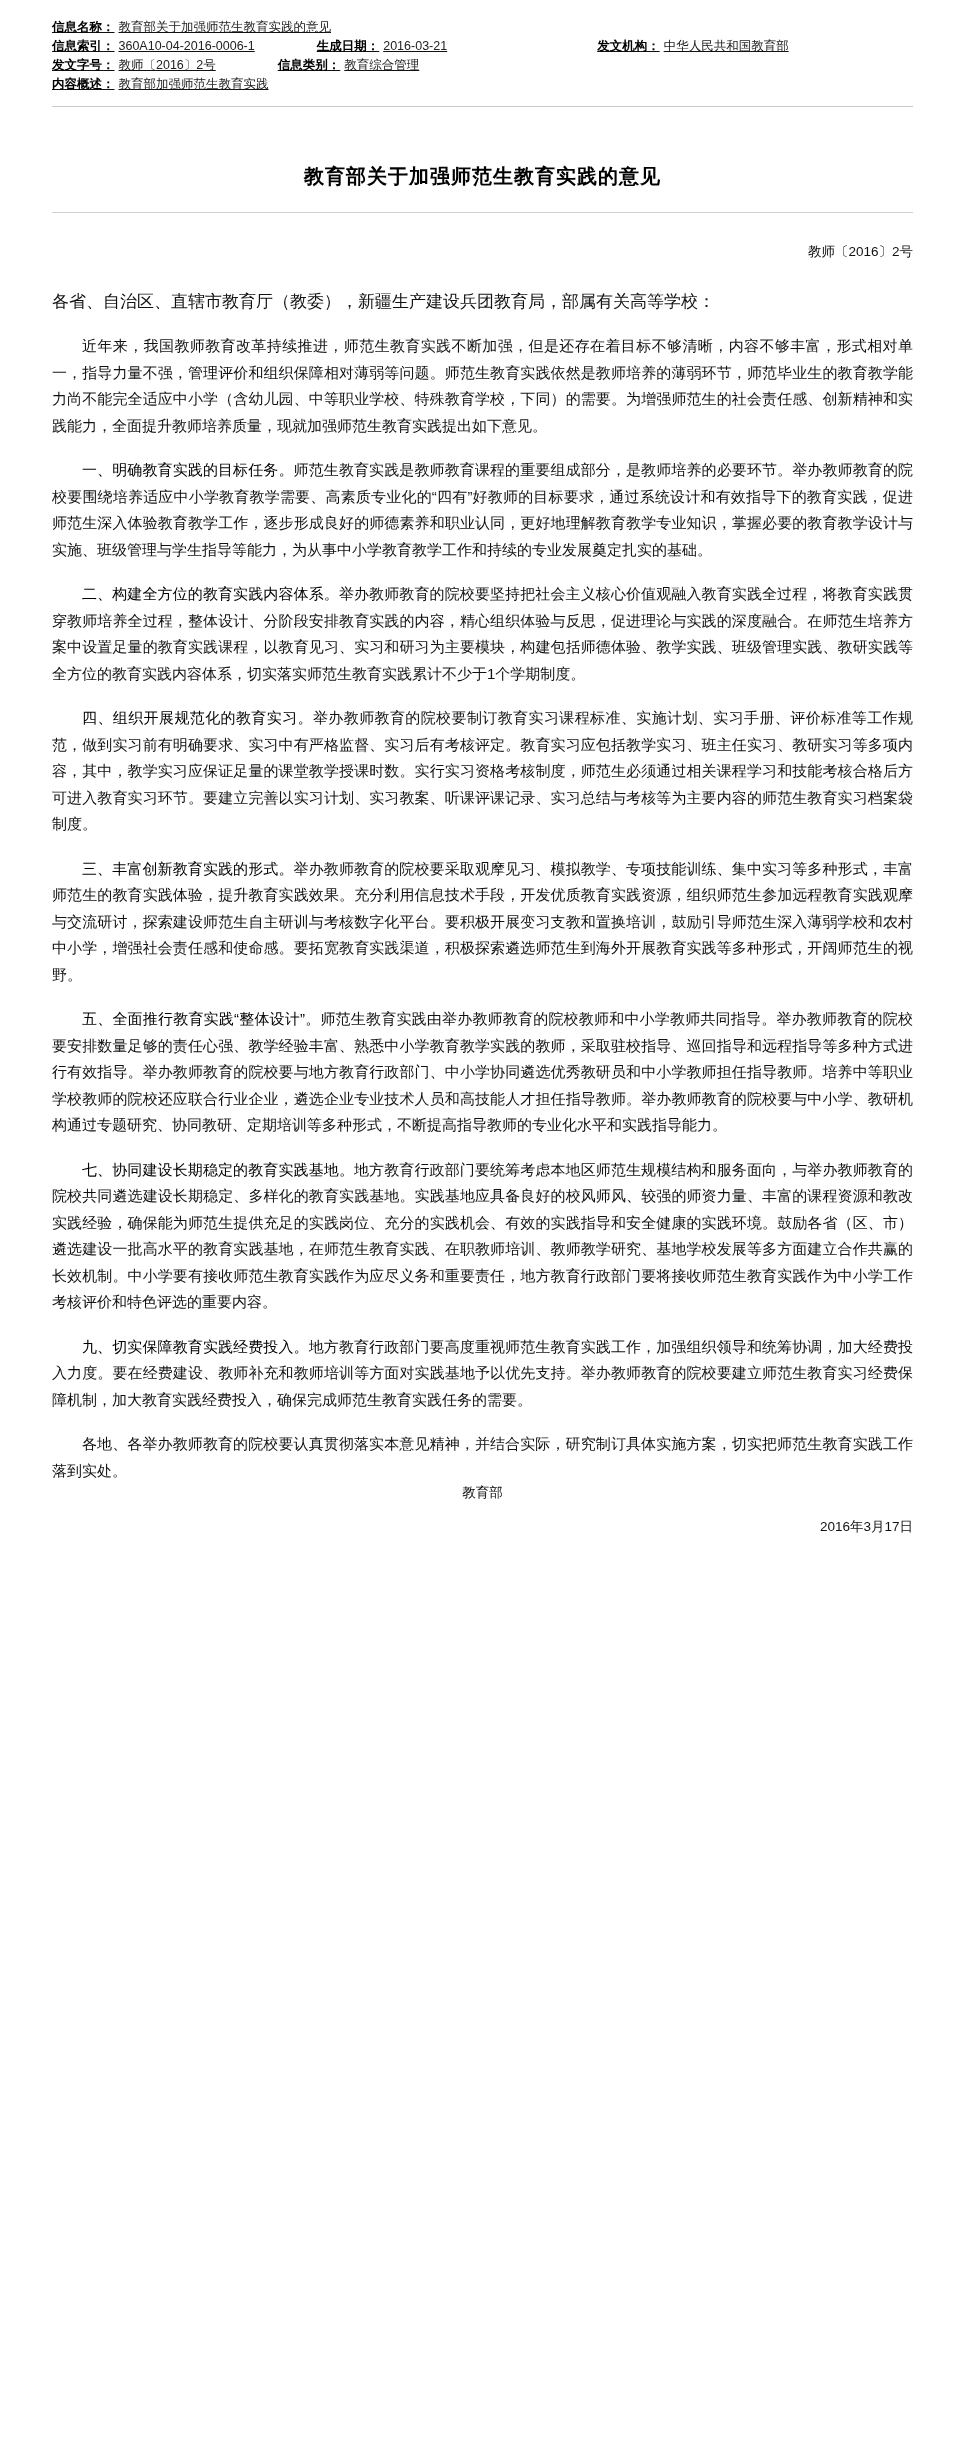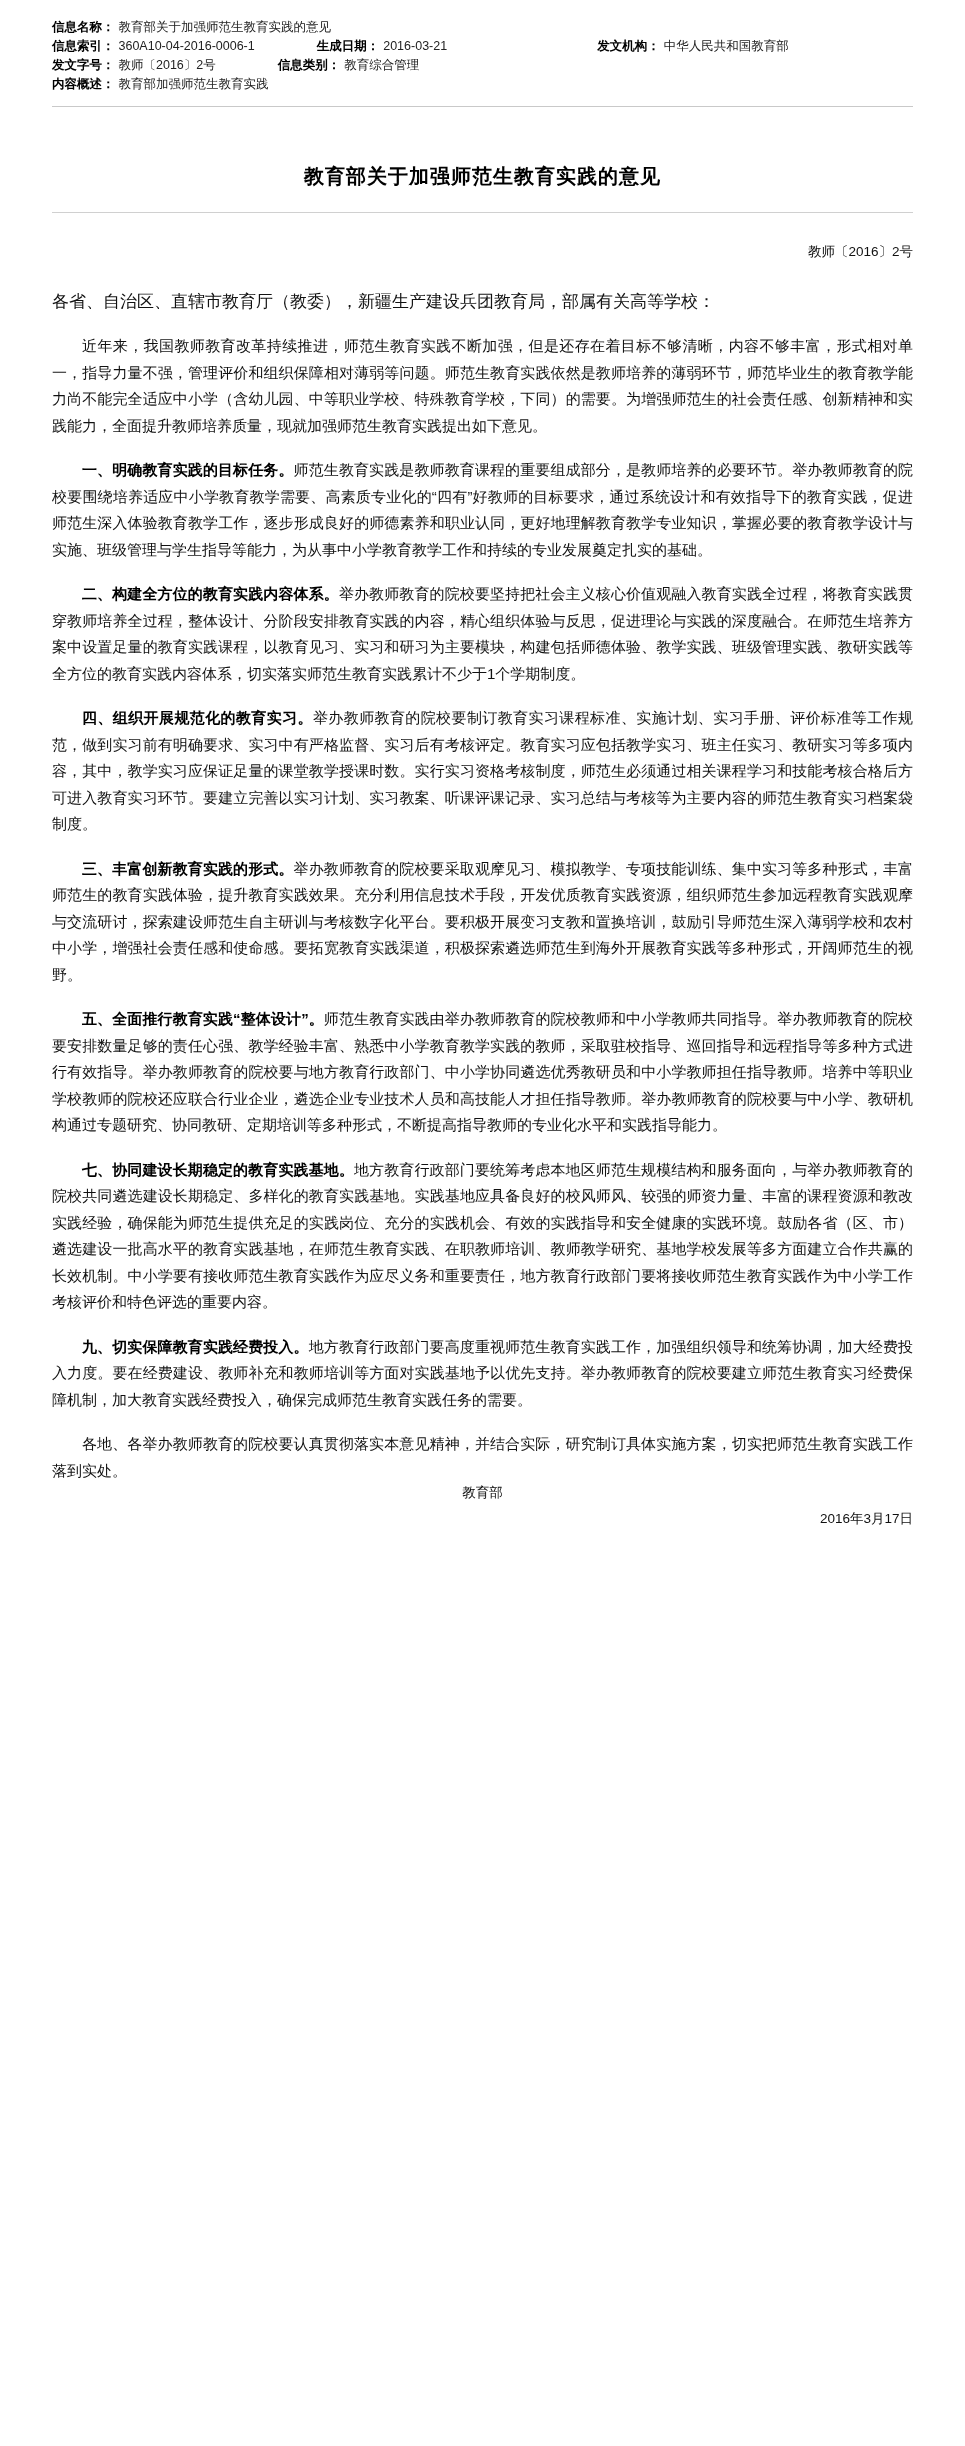--- a/index.html
+++ b/index.html
@@ -23,20 +23,21 @@
   .meta {
     font-size: 12.5px;
     line-height: 19px;
     color: #111;
     padding-bottom: 6px;
   }
   .meta-row {
     display: flex;
     align-items: baseline;
     white-space: nowrap;
+    text-decoration: underline;
   }
   .meta-label {
     font-weight: bold;
     color: #000;
   }
   .meta-value {
     font-weight: normal;
     color: #222;
     margin-left: 4px;
   }
@@ -82,33 +83,33 @@
   p.para {
     font-size: 15px;
     line-height: 26.5px;
     text-align: justify;
     text-justify: inter-ideograph;
     margin: 18px 0 0 0;
     text-indent: 2em;
     color: #111;
   }
   p.para .lead {
-    font-weight: bold;
+    font-weight: normal;
     color: #000;
   }
 
   .signoff {
     text-align: center;
     font-size: 13.5px;
     color: #111;
   }
   .signdate {
     text-align: right;
     font-size: 13.5px;
-    margin-top: 8px;
+    margin-top: 16px;
     color: #111;
   }
 </style>
 </head>
 <body>
 
 <div class="page">
 
   <div class="meta">
     <div class="meta-row">

